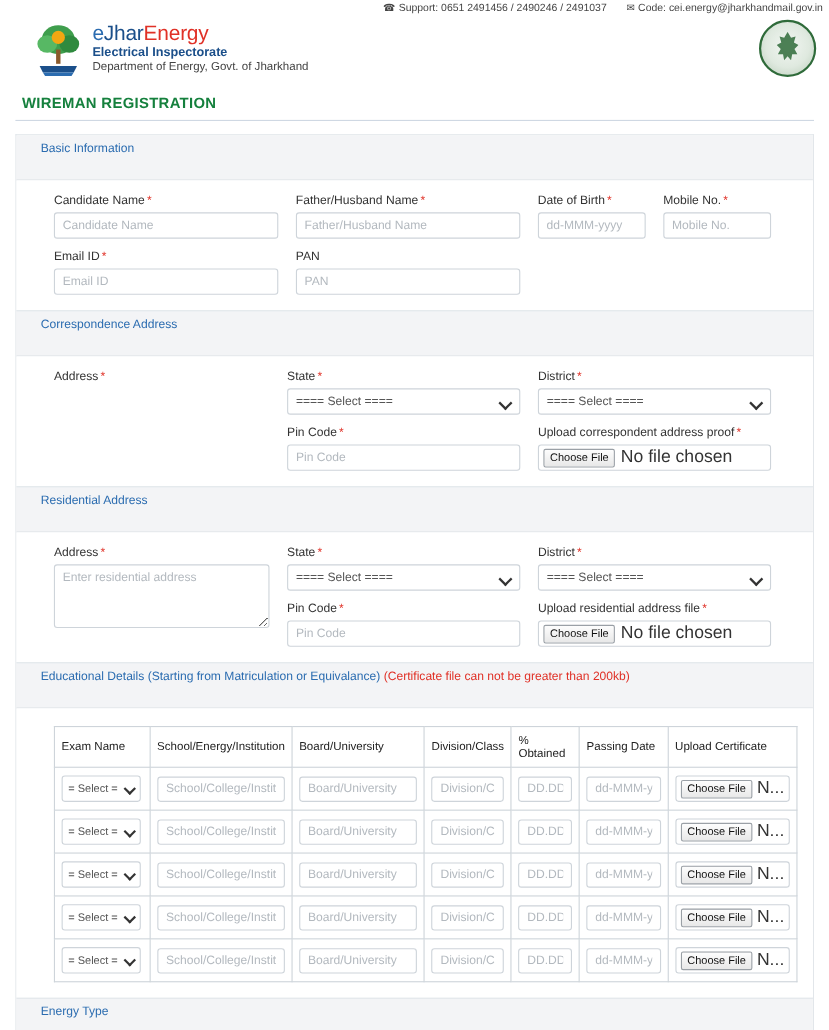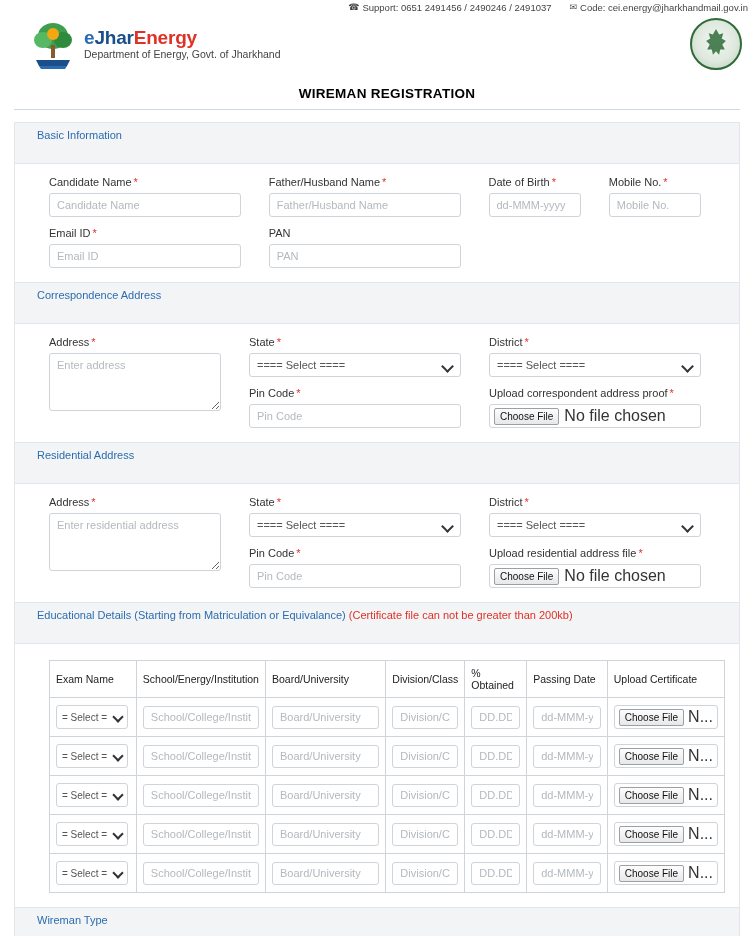--- a/index.html
+++ b/index.html
@@ -40,21 +40,21 @@
   }
   .logo-mark {
     width: 46px; height: 52px;
     position: relative;
     flex: 0 0 auto;
     margin-right: 8px;
   }
   .brand-text { flex: 1 1 auto; }
   .brand-title {
     font-size: 19px;
-    font-weight: bold;
+    font-weight: normal;
     letter-spacing: -0.2px;
     line-height: 1.05;
   }
   .brand-title .e { color: #2b6cb0; }
   .brand-title .jhar { color: #1b4f8a; }
   .brand-title .energy { color: #e03127; }
   .brand-sub1 {
     color: #1b4f8a;
     font-size: 11.5px;
     font-weight: bold;
@@ -79,26 +79,25 @@
     left: 50%; top: 50%;
     width: 26px; height: 30px;
     margin-left: -13px; margin-top: -15px;
     background: #2f6b3a;
     clip-path: polygon(50% 0%, 62% 18%, 78% 14%, 72% 32%, 88% 40%, 74% 52%, 84% 68%, 66% 68%, 62% 86%, 50% 74%, 38% 86%, 34% 68%, 16% 68%, 26% 52%, 12% 40%, 28% 32%, 22% 14%, 38% 18%);
     opacity: .85;
   }
 
   
   .page-title {
-    color: #000000;
+    color: #15803d;
     font-weight: bold;
     font-size: 13.5px;
     letter-spacing: .3px;
     padding: 10px 0 8px 20px;
-    text-align: center;
   }
   .title-rule {
     border: none;
     border-top: 1px solid #cfd8e3;
     margin: 0 14px 12px 14px;
   }
 
   
   .form-wrap {
     margin: 0 14px;
@@ -113,21 +112,21 @@
     font-size: 11px;
     padding: 6px 10px 22px 22px;
   }
   .section-head.first { border-top: none; }
   .section-head .note-red { color: #e03127; }
   .section-body {
     padding: 12px 22px 14px 34px;
     background: #fff;
   }
 
-  .row { display: flex; gap: 12px; }
+  .row { display: flex; gap: 0; }
   .field { padding-right: 16px; }
   .label {
     font-size: 11px;
     color: #333;
     margin-bottom: 5px;
     white-space: nowrap;
   }
   .req { color: #e03127; margin-left: 2px; }
 
   input[type="text"], textarea, select {
@@ -274,20 +273,21 @@
       <circle cx="23" cy="16" r="6" fill="#f3a712"></circle>
       <rect x="21" y="27" width="4" height="13" fill="#8a5a2b"></rect>
       <path d="M6 42 H40 L37 48 H9 Z" fill="#1b4f8a"></path>
       <path d="M9 48 H37 L35 51 H11 Z" fill="#2b6cb0"></path>
     </svg>
   </div>
   <div class="brand-text">
     <div class="brand-title">
       <span class="e">e</span><span class="jhar">Jhar</span><span class="energy">Energy</span>
     </div>
+    <div class="brand-sub1">Electrical Inspectorate</div>
     <div class="brand-sub2">Department of Energy, Govt. of Jharkhand</div>
   </div>
   <div class="emblem"></div>
 </div>
 
 <div class="page-title">WIREMAN REGISTRATION</div>
 <hr class="title-rule">
 
 <div class="form-wrap">
 
@@ -342,21 +342,20 @@
 
   <div class="section-head">
     <span>Correspondence Address</span>
   </div>
   <div class="section-body">
     <div class="row">
       <div class="field w-addr">
         <div class="label">
           <span>Address</span><span class="req">*</span>
         </div>
-        <textarea placeholder="Enter address" style=""></textarea>
       </div>
 
       <div>
         <div class="field w-state">
           <div class="label">
             <span>State</span><span class="req">*</span>
           </div>
           <div class="select-wrap">
             <select>
               <option>==== Select ====</option>
@@ -576,21 +575,21 @@
               <span class="file-btn">Choose File</span>
               <span class="file-name">N...</span>
             </div>
           </td>
         </tr>
       </tbody>
     </table>
   </div>
 
   <div class="section-head">
-    <span>Wireman Type</span>
+    <span>Energy Type</span>
   </div>
   <div class="section-body" style="padding:12px 14px 14px 34px;">
     <div class="field w-full" style="padding-right:0;">
       <div class="label">
         <span>Select Type</span><span class="req">*</span>
       </div>
       <div class="select-wrap">
         <select>
           <option>= Select =</option>
         </select>

